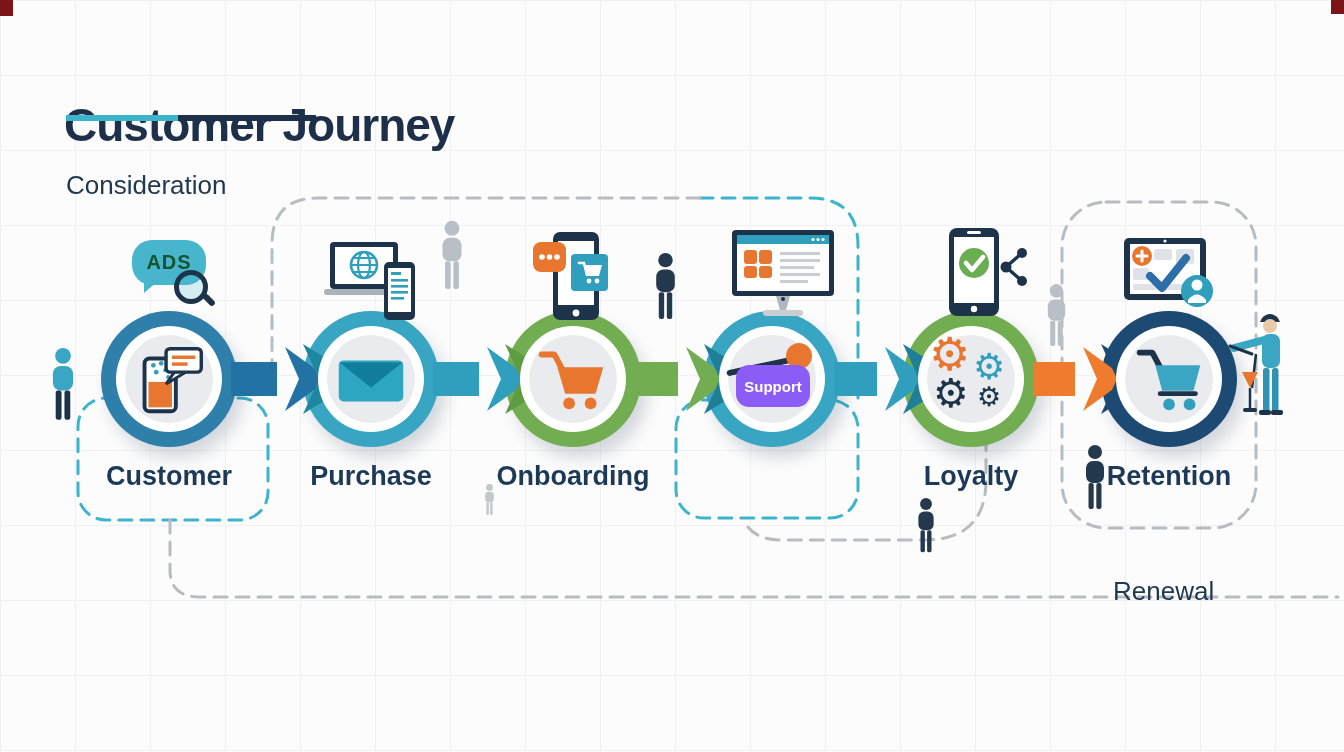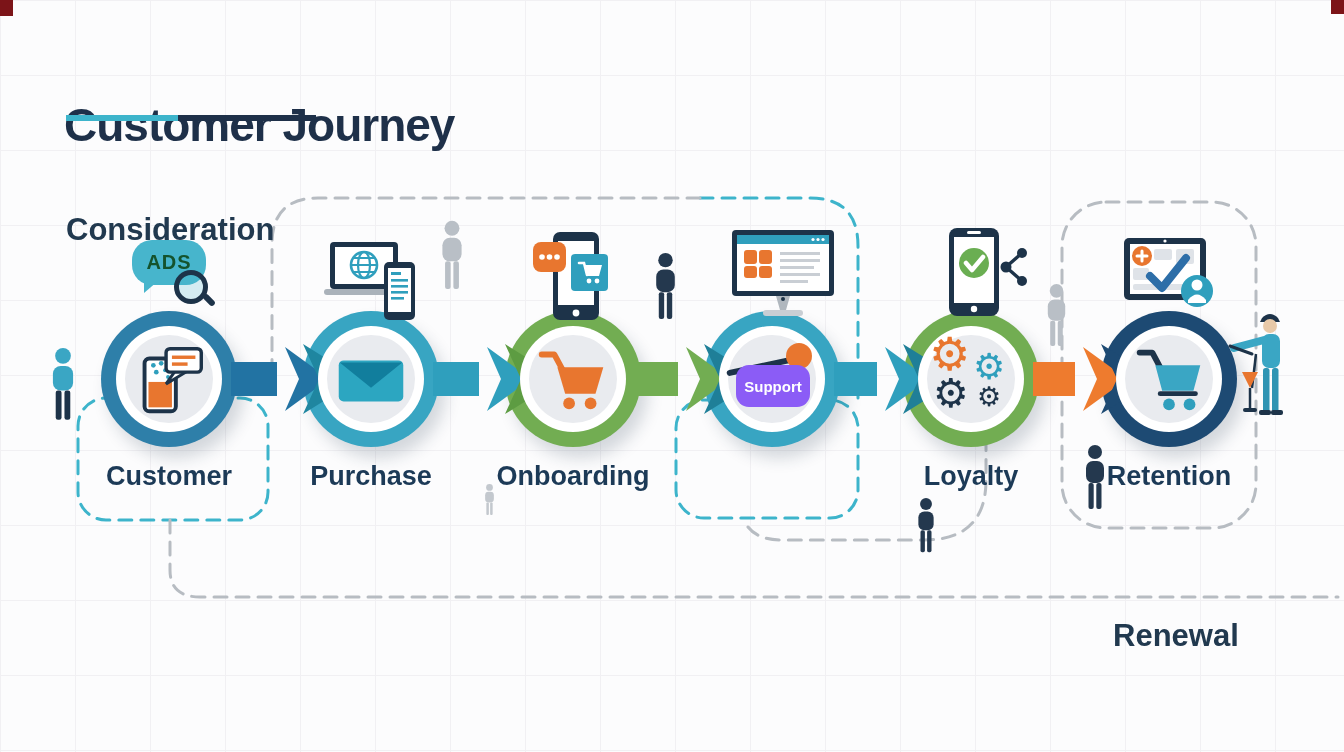--- a/index.html
+++ b/index.html
@@ -16,21 +16,21 @@
   .z1{z-index:1}.z3{z-index:3}
   .corner-mark{position:absolute;background:#7c1418;z-index:9;}
   .cm-tl{left:0;top:0;width:13px;height:16px;}
   .cm-tr{left:1331px;top:0;width:13px;height:14px;}
 
   .title{position:absolute;left:64px;top:50px;font-size:46px;font-weight:800;color:#1e3049;letter-spacing:-1px;z-index:6;margin-top:48px;}
   .title-underline{position:absolute;left:66px;top:115px;width:250px;height:6px;z-index:6;display:flex;}
   .title-underline .seg1{width:112px;height:6px;background:#3db4cb;}
   .title-underline .seg2{width:138px;height:6px;background:#1e3049;}
 
-  .annot{position:absolute;font-size:31px;font-weight:700;color:#21394f;z-index:6;margin-top:42px;}
+  .annot{position:absolute;font-size:26px;font-weight:400;color:#21394f;z-index:6;}
   .annot-consideration{left:66px;top:170px;}
   .annot-renewal{left:1113px;top:576px;}
 
   .stage{position:absolute;top:311px;width:136px;height:136px;}
   .ring{position:absolute;inset:0;border-radius:50%;z-index:2;box-shadow:7px 11px 16px rgba(30,48,73,.18);}
   .inner{position:absolute;inset:15px;background:#fff;border-radius:50%;z-index:4;display:flex;align-items:center;justify-content:center;}
   .inner-gray{position:absolute;inset:9px;background:#e9ebef;border-radius:50%;display:flex;align-items:center;justify-content:center;}
   .ring-s0{background:#2e7fa9}.ring-s1{background:#38a5c2}.ring-s2{background:#72ad52}
   .ring-s3{background:#38a5c2}.ring-s4{background:#72ad52}.ring-s5{background:#1d4a73}
 

